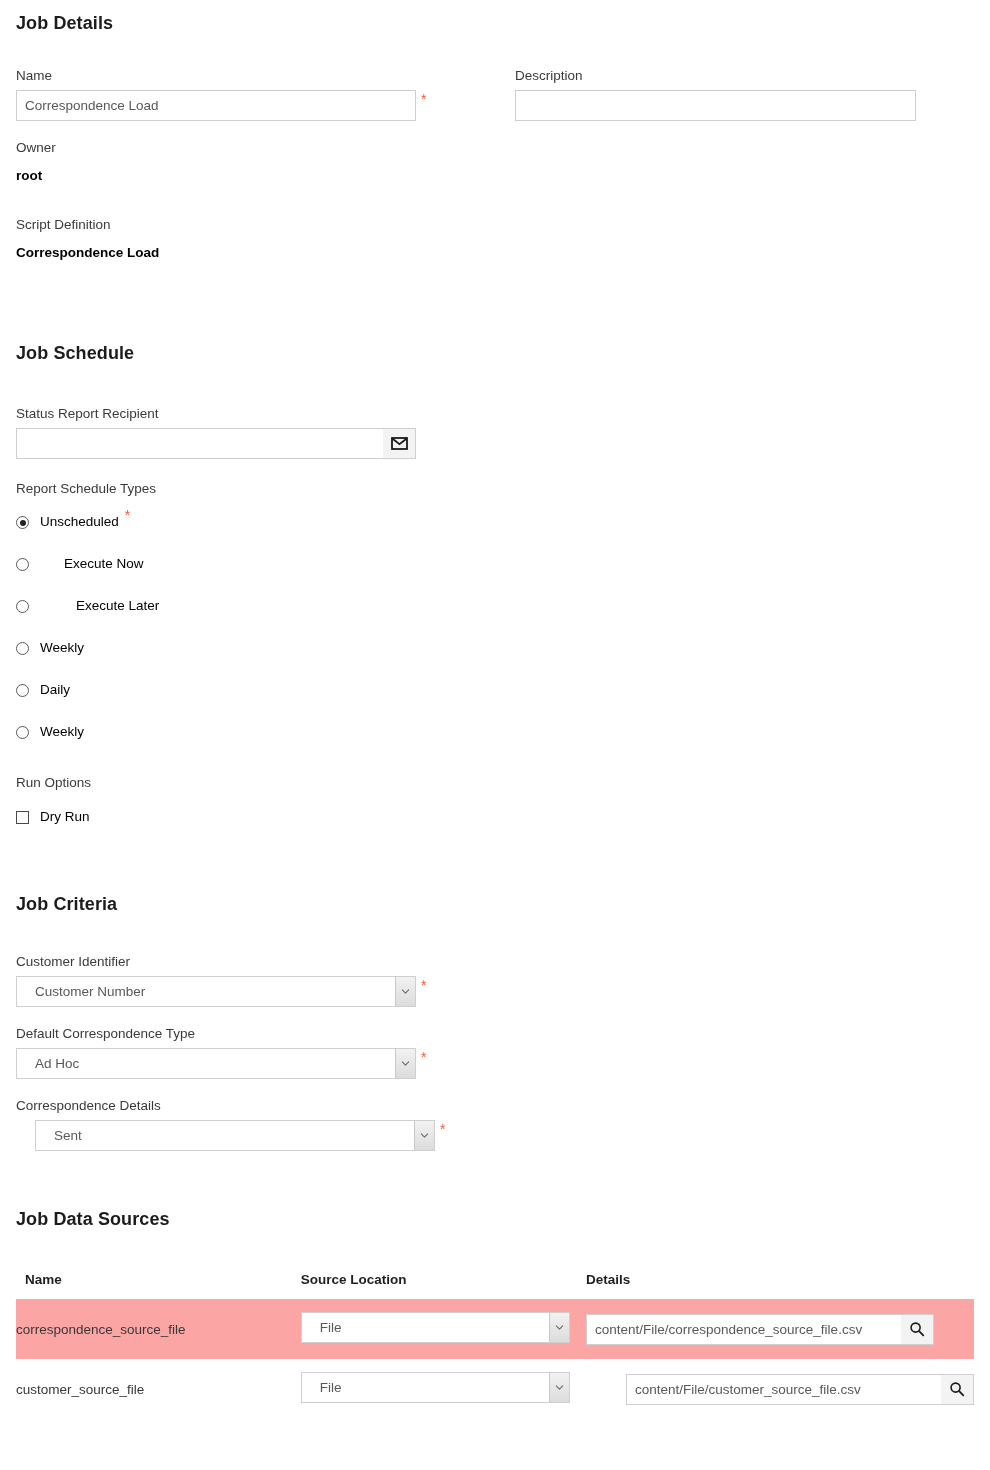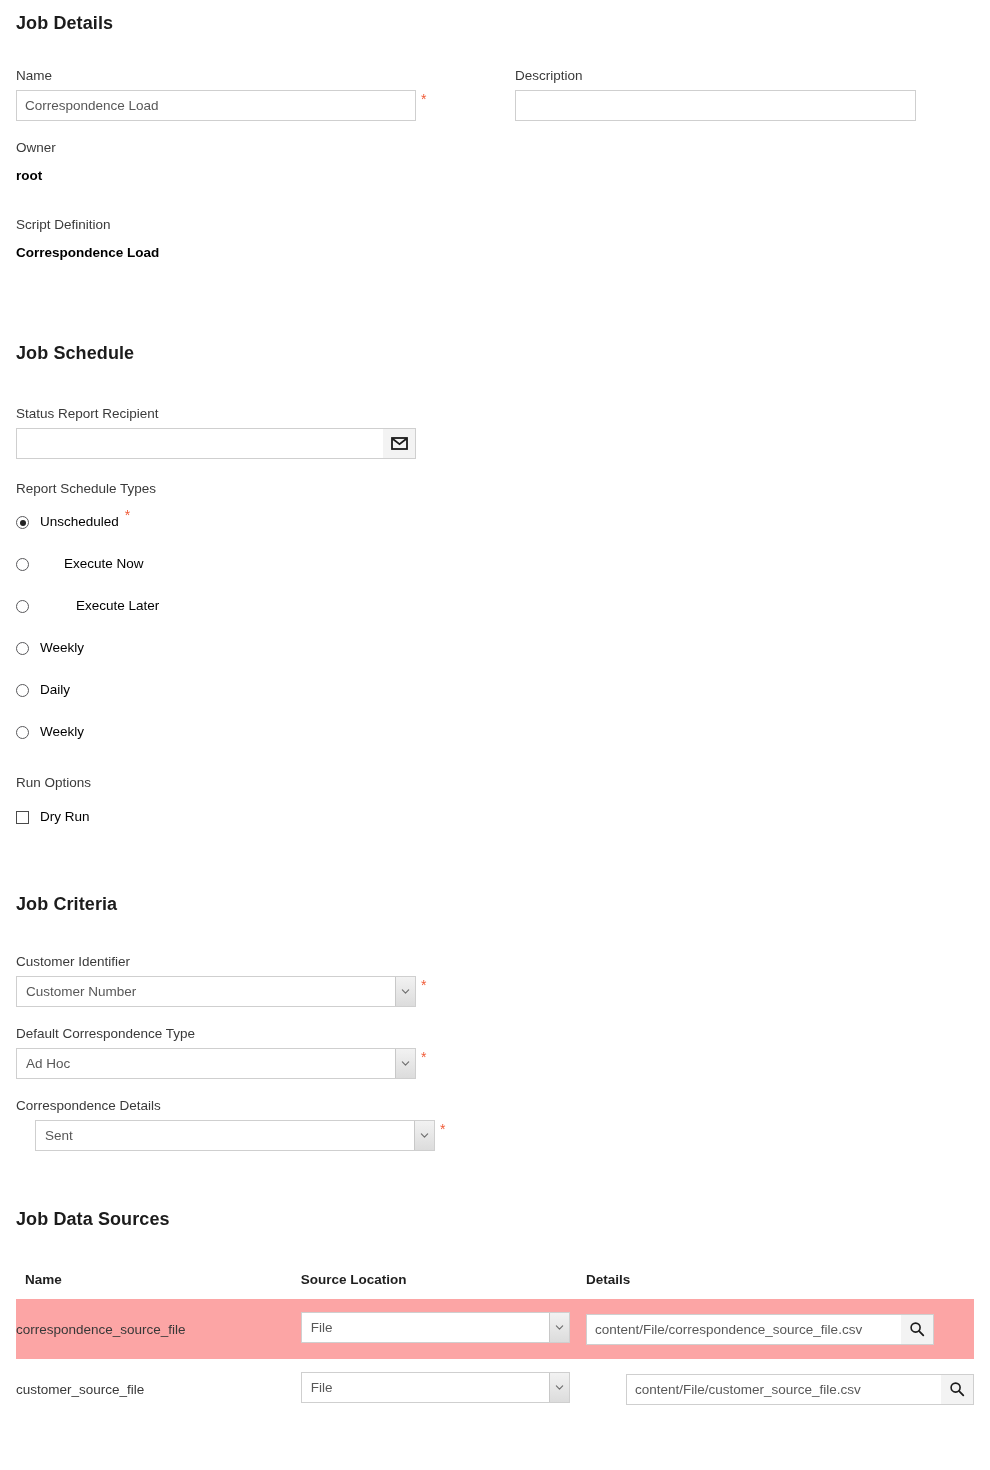--- a/index.html
+++ b/index.html
@@ -68,21 +68,21 @@
   
   .sel-wrap {
     position: relative;
     display: inline-block;
     height: 31px;
     border: 1px solid #cfcfcf;
     background: #ffffff;
   }
   .sel-wrap .sel-text {
     position: absolute;
-    left: 9px;
+    left: 18px;
     top: 0;
     line-height: 29px;
     font-size: 13.5px;
     color: #585858;
     white-space: nowrap;
   }
   .sel-wrap .sel-btn {
     position: absolute;
     right: 0;
     top: 0;

